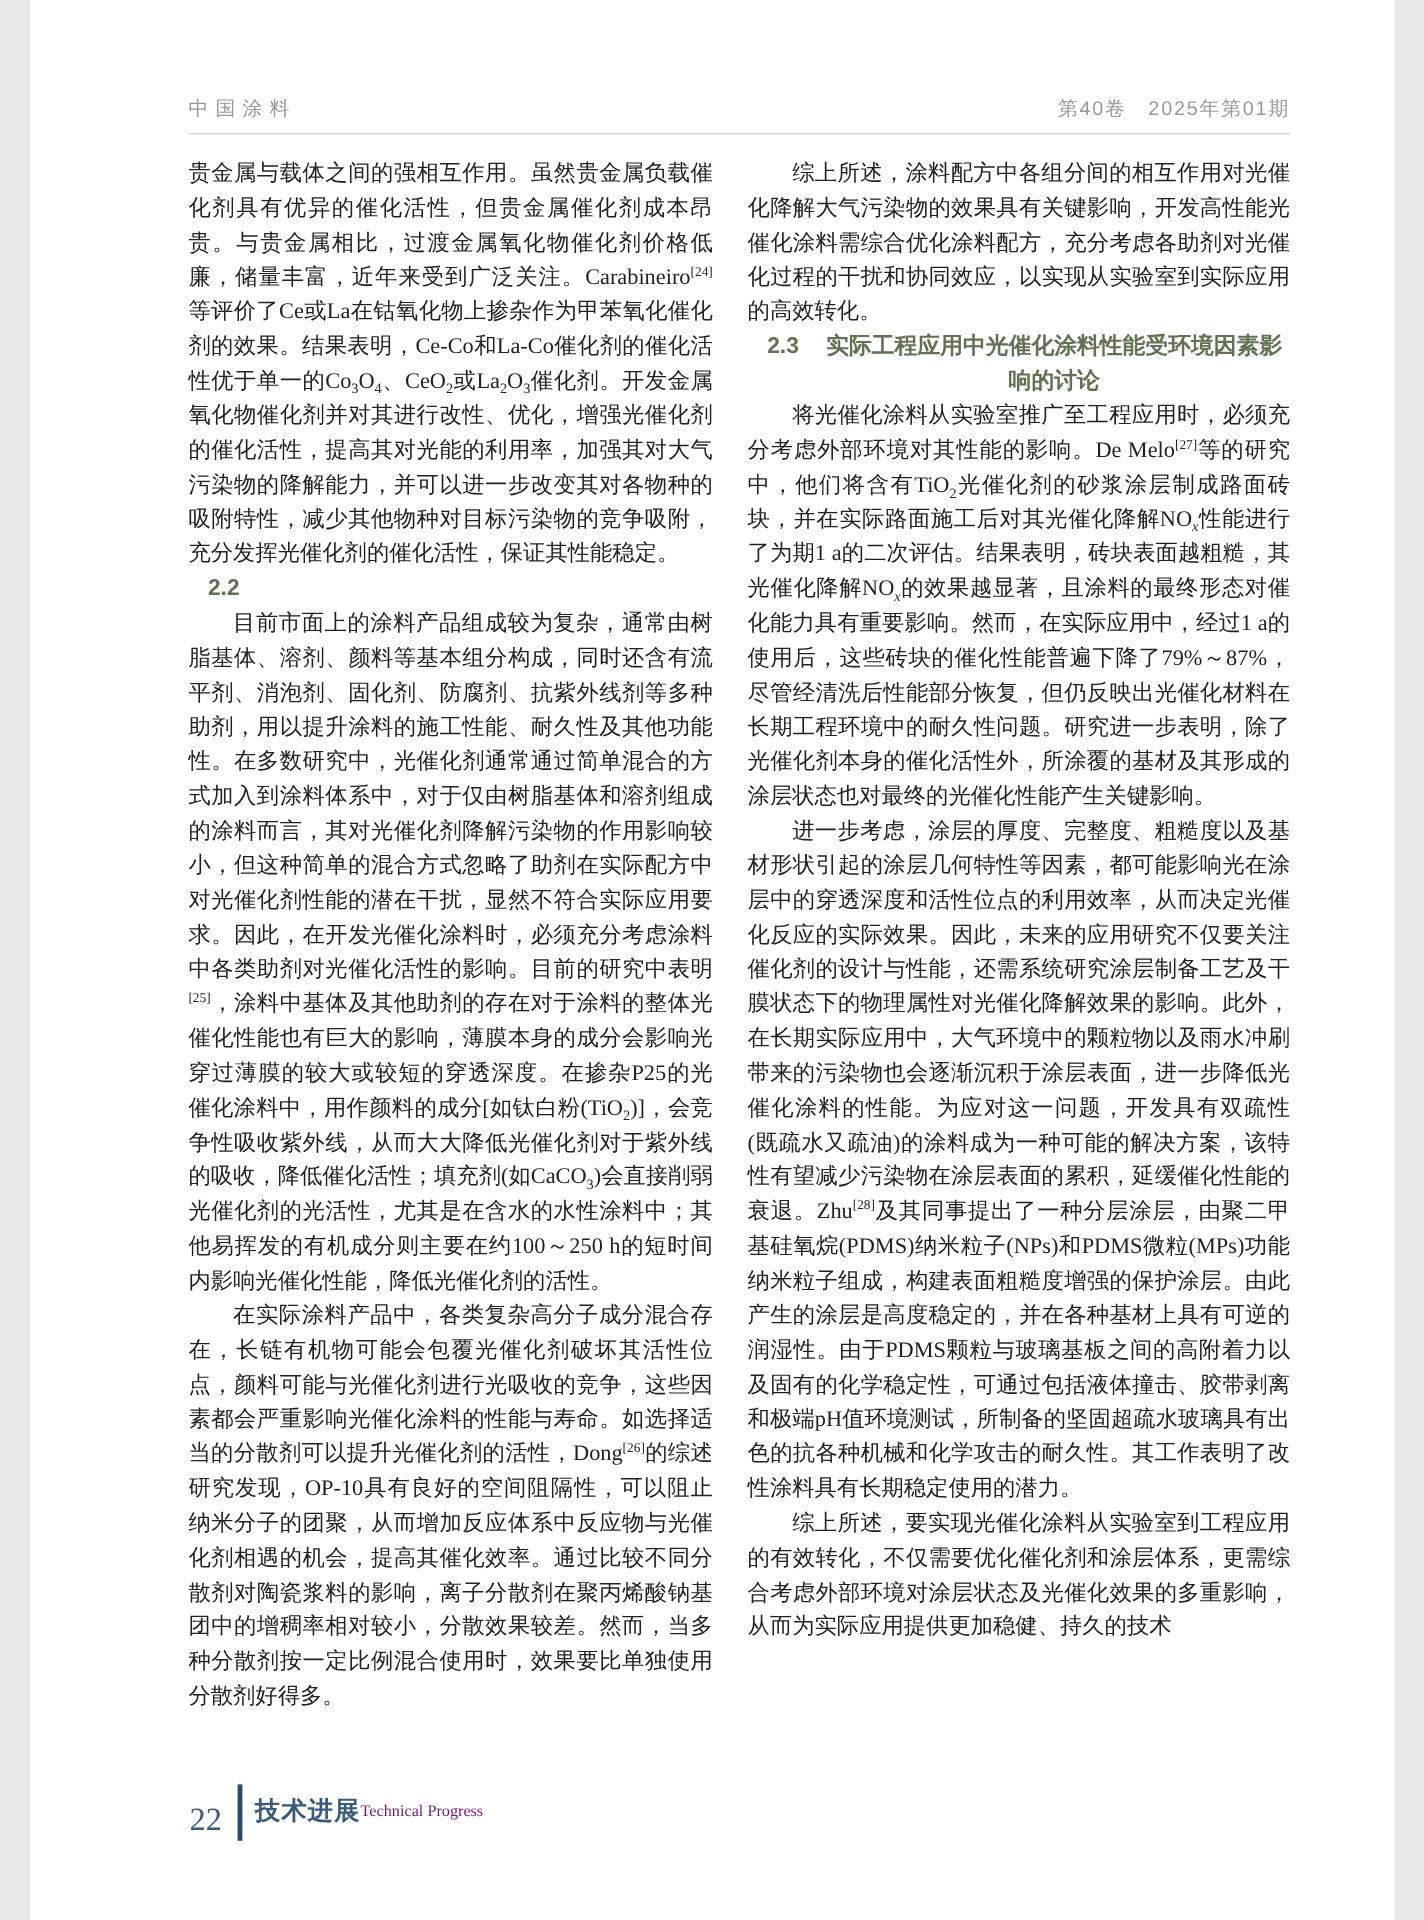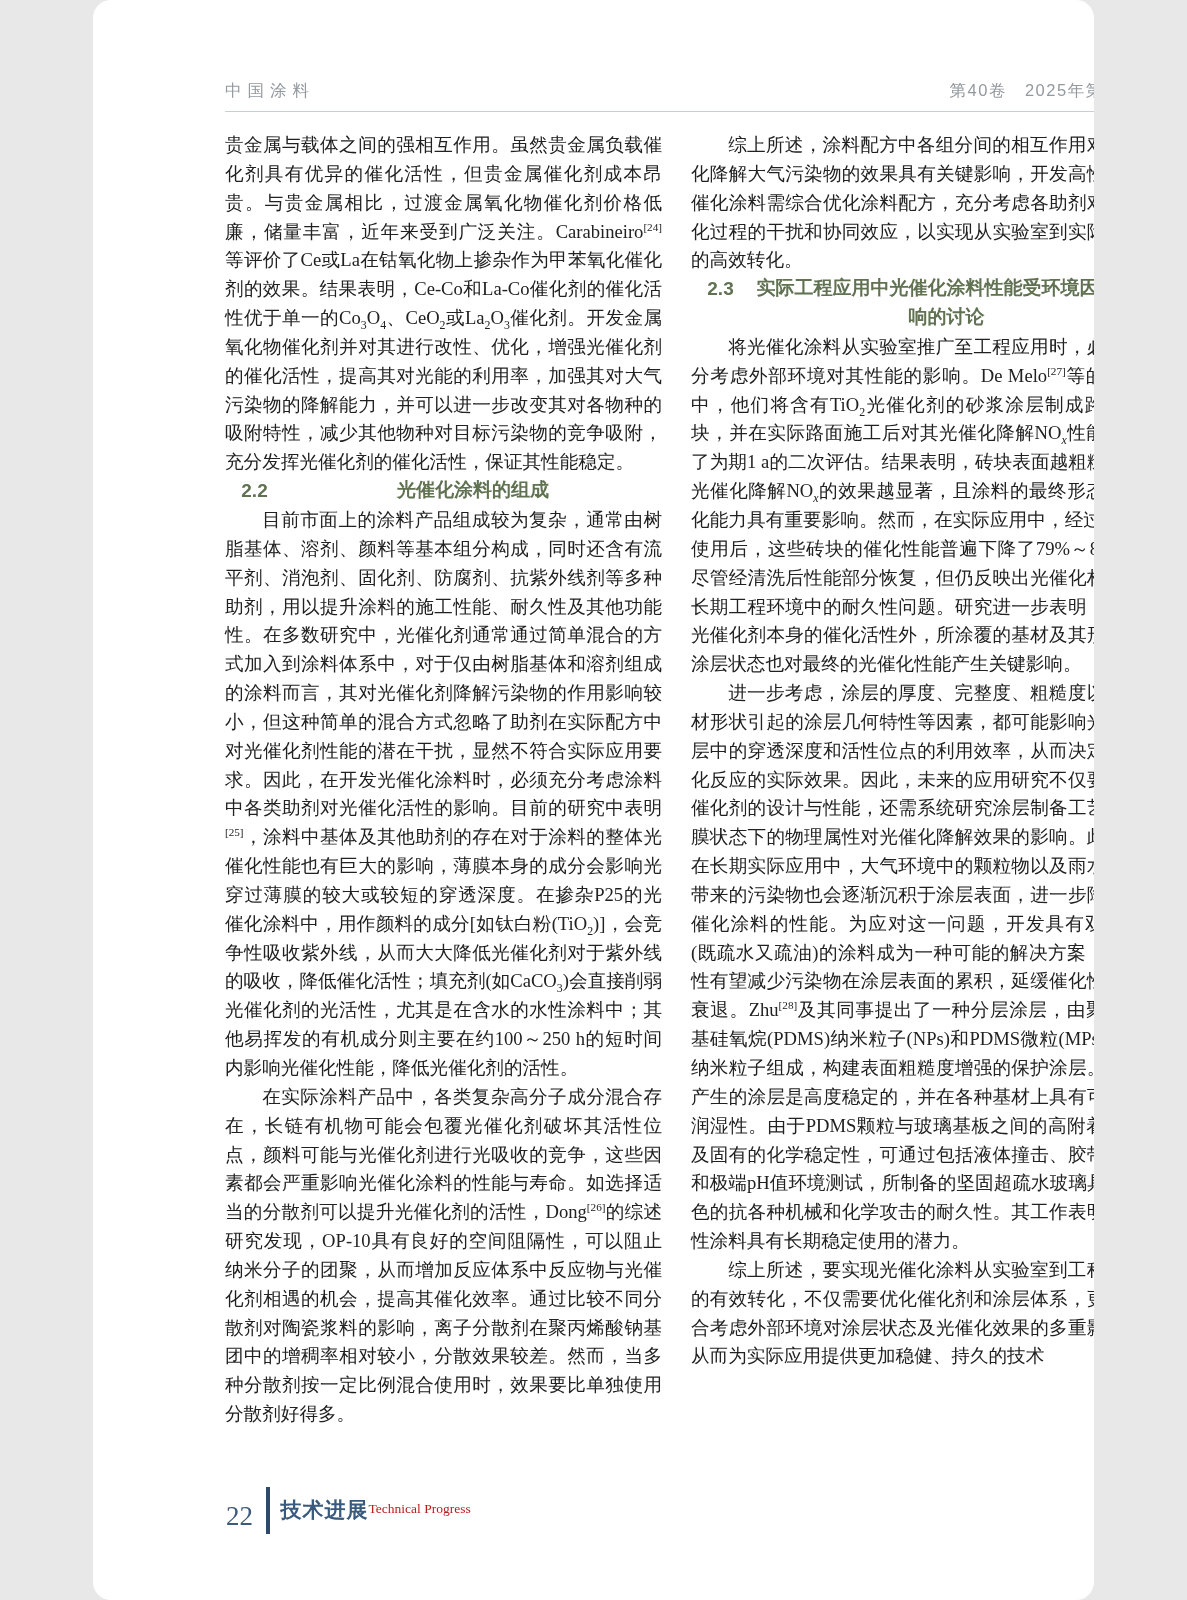--- a/index.html
+++ b/index.html
@@ -1,25 +1,24 @@
 <!DOCTYPE html>
 <html lang="zh"><head>
 <meta charset="utf-8">
 <style>
   html, body { margin: 0; padding: 0; background: #e8e8e8; }
   .page {
     position: relative;
-    width: 1001px;
+    width: 1137px;
     height: 1600px;
     margin: 0 auto;
     background: #ffffff;
     overflow: hidden;
     font-family: "Liberation Serif", "DejaVu Serif", serif;
     color: #212121;
-    border-radius: 18px;
   }
 
   
   .running-header {
     position: absolute;
     top: 80px;
     left: 132px;
     width: 918px;
     display: flex;
     justify-content: space-between;
@@ -92,41 +91,40 @@
     font-family: "Liberation Sans", "DejaVu Sans", sans-serif;
     font-weight: bold;
     font-size: 21px;
     line-height: 1.15;
     color: #3a5a7d;
     letter-spacing: 1px;
   }
   .footer-en {
     font-family: "Liberation Serif", "DejaVu Serif", serif;
     font-size: 13.5px;
-    color: #b91c1c;
+    color: #701a75;
     margin-top: 3px;
   }
 </style>
 </head>
 <body>
 
 <div class="page">
 
   <div class="running-header">
     <span class="journal-name">中国涂料</span>
     <span class="issue-info">第40卷　2025年第01期</span>
   </div>
 
   <div class="columns">
 
     <section class="col col-left">
       <p class="no-indent">贵金属与载体之间的强相互作用。虽然贵金属负载催化剂具有优异的催化活性，但贵金属催化剂成本昂贵。与贵金属相比，过渡金属氧化物催化剂价格低廉，储量丰富，近年来受到广泛关注。Carabineiro<sup>[24]</sup>等评价了Ce或La在钴氧化物上掺杂作为甲苯氧化催化剂的效果。结果表明，Ce-Co和La-Co催化剂的催化活性优于单一的Co<sub>3</sub>O<sub>4</sub>、CeO<sub>2</sub>或La<sub>2</sub>O<sub>3</sub>催化剂。开发金属氧化物催化剂并对其进行改性、优化，增强光催化剂的催化活性，提高其对光能的利用率，加强其对大气污染物的降解能力，并可以进一步改变其对各物种的吸附特性，减少其他物种对目标污染物的竞争吸附，充分发挥光催化剂的催化活性，保证其性能稳定。</p>
       <h3 class="section-heading">
         <span class="sec-num">2.2</span>
-        <span class="sec-title">光催化涂料的组成</span>
       </h3>
       <p>目前市面上的涂料产品组成较为复杂，通常由树脂基体、溶剂、颜料等基本组分构成，同时还含有流平剂、消泡剂、固化剂、防腐剂、抗紫外线剂等多种助剂，用以提升涂料的施工性能、耐久性及其他功能性。在多数研究中，光催化剂通常通过简单混合的方式加入到涂料体系中，对于仅由树脂基体和溶剂组成的涂料而言，其对光催化剂降解污染物的作用影响较小，但这种简单的混合方式忽略了助剂在实际配方中对光催化剂性能的潜在干扰，显然不符合实际应用要求。因此，在开发光催化涂料时，必须充分考虑涂料中各类助剂对光催化活性的影响。目前的研究中表明<sup>[25]</sup>，涂料中基体及其他助剂的存在对于涂料的整体光催化性能也有巨大的影响，薄膜本身的成分会影响光穿过薄膜的较大或较短的穿透深度。在掺杂P25的光催化涂料中，用作颜料的成分[如钛白粉(TiO<sub>2</sub>)]，会竞争性吸收紫外线，从而大大降低光催化剂对于紫外线的吸收，降低催化活性；填充剂(如CaCO<sub>3</sub>)会直接削弱光催化剂的光活性，尤其是在含水的水性涂料中；其他易挥发的有机成分则主要在约100～250 h的短时间内影响光催化性能，降低光催化剂的活性。</p>
       <p>在实际涂料产品中，各类复杂高分子成分混合存在，长链有机物可能会包覆光催化剂破坏其活性位点，颜料可能与光催化剂进行光吸收的竞争，这些因素都会严重影响光催化涂料的性能与寿命。如选择适当的分散剂可以提升光催化剂的活性，Dong<sup>[26]</sup>的综述研究发现，OP-10具有良好的空间阻隔性，可以阻止纳米分子的团聚，从而增加反应体系中反应物与光催化剂相遇的机会，提高其催化效率。通过比较不同分散剂对陶瓷浆料的影响，离子分散剂在聚丙烯酸钠基团中的增稠率相对较小，分散效果较差。然而，当多种分散剂按一定比例混合使用时，效果要比单独使用分散剂好得多。</p>
     </section>
 
     <section class="col col-right">
       <p>综上所述，涂料配方中各组分间的相互作用对光催化降解大气污染物的效果具有关键影响，开发高性能光催化涂料需综合优化涂料配方，充分考虑各助剂对光催化过程的干扰和协同效应，以实现从实验室到实际应用的高效转化。</p>
       <h3 class="section-heading">
         <span class="sec-num">2.3</span>
         <span class="sec-title">实际工程应用中光催化涂料性能受环境因素影响的讨论</span>

